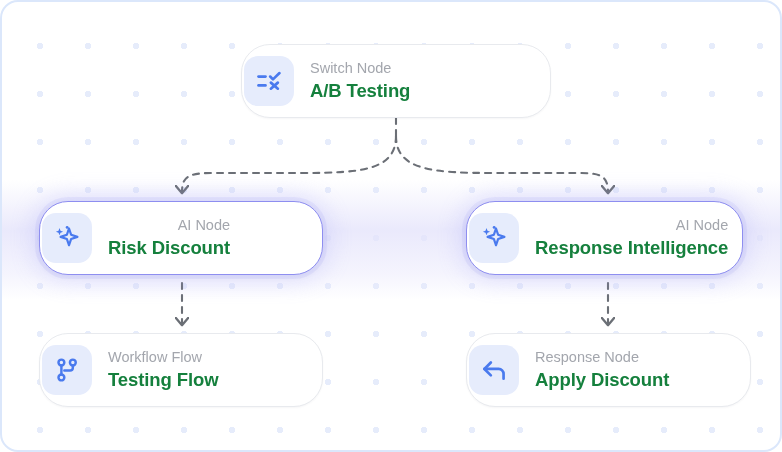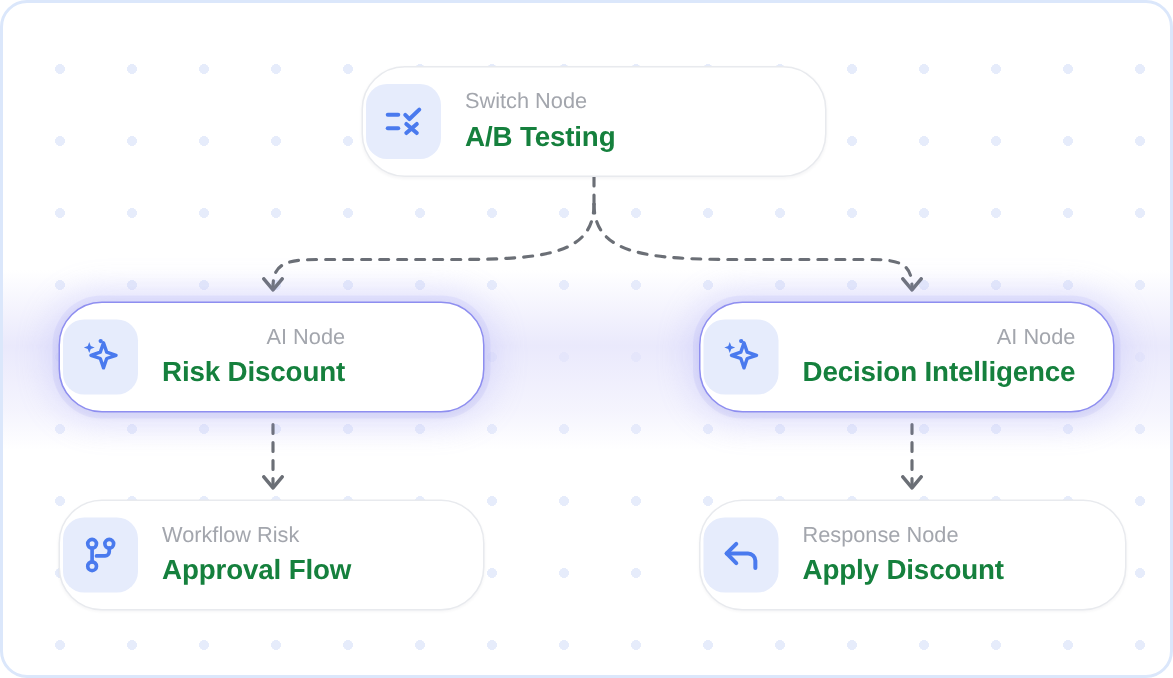--- a/index.html
+++ b/index.html
@@ -169,37 +169,37 @@
   <div class="node accent" id="node-ai-right">
     <div class="icon-tile">
       <svg width="30" height="30" viewBox="0 0 24 24" fill="none">
         <path d="M13.6 4.4 L15.3 9.4 L20.3 11.1 L15.3 12.8 L13.6 17.8 L11.9 12.8 L6.9 11.1 L11.9 9.4 Z" stroke="#4a7aee" stroke-width="1.8" stroke-linejoin="round" fill="none"></path>
         <path d="M6.0 4.0 L6.8 6.1 L8.9 6.9 L6.8 7.7 L6.0 9.8 L5.2 7.7 L3.1 6.9 L5.2 6.1 Z" fill="#4a7aee"></path>
         <circle cx="12.1" cy="3.5" r="1.15" fill="#4a7aee"></circle>
       </svg>
     </div>
     <div class="labels">
       <span class="kind">AI Node</span>
-      <span class="title">Decision Intelligence</span>
+      <span class="title">Response Intelligence</span>
     </div>
   </div>
 
   <div class="node" id="node-workflow">
     <div class="icon-tile">
       <svg width="28" height="28" viewBox="0 0 24 24" fill="none">
         <circle cx="7.2" cy="5.6" r="2.5" stroke="#4a7aee" stroke-width="2.1"></circle>
         <circle cx="17.0" cy="5.6" r="2.5" stroke="#4a7aee" stroke-width="2.1"></circle>
         <circle cx="7.2" cy="18.4" r="2.5" stroke="#4a7aee" stroke-width="2.1"></circle>
         <path d="M7.2 8.1 v7.8" stroke="#4a7aee" stroke-width="2.1" stroke-linecap="round"></path>
         <path d="M17.0 8.1 v2.0 a2.4 2.4 0 0 1 -2.4 2.4 h-4.9" stroke="#4a7aee" stroke-width="2.1" stroke-linecap="round" stroke-linejoin="round"></path>
       </svg>
     </div>
     <div class="labels">
-      <span class="kind">Workflow Risk</span>
-      <span class="title">Approval Flow</span>
+      <span class="kind">Workflow Flow</span>
+      <span class="title">Testing Flow</span>
     </div>
   </div>
 
   <div class="node" id="node-response">
     <div class="icon-tile">
       <svg width="28" height="28" viewBox="0 0 24 24" fill="none">
         <path d="M9.3 5.6 L3.8 11.1 L9.3 16.6" stroke="#4a7aee" stroke-width="2.3" stroke-linecap="round" stroke-linejoin="round"></path>
         <path d="M3.8 11.1 H16.0 a4.2 4.2 0 0 1 4.2 4.2 V19.4" stroke="#4a7aee" stroke-width="2.3" stroke-linecap="round" stroke-linejoin="round"></path>
       </svg>
     </div>

